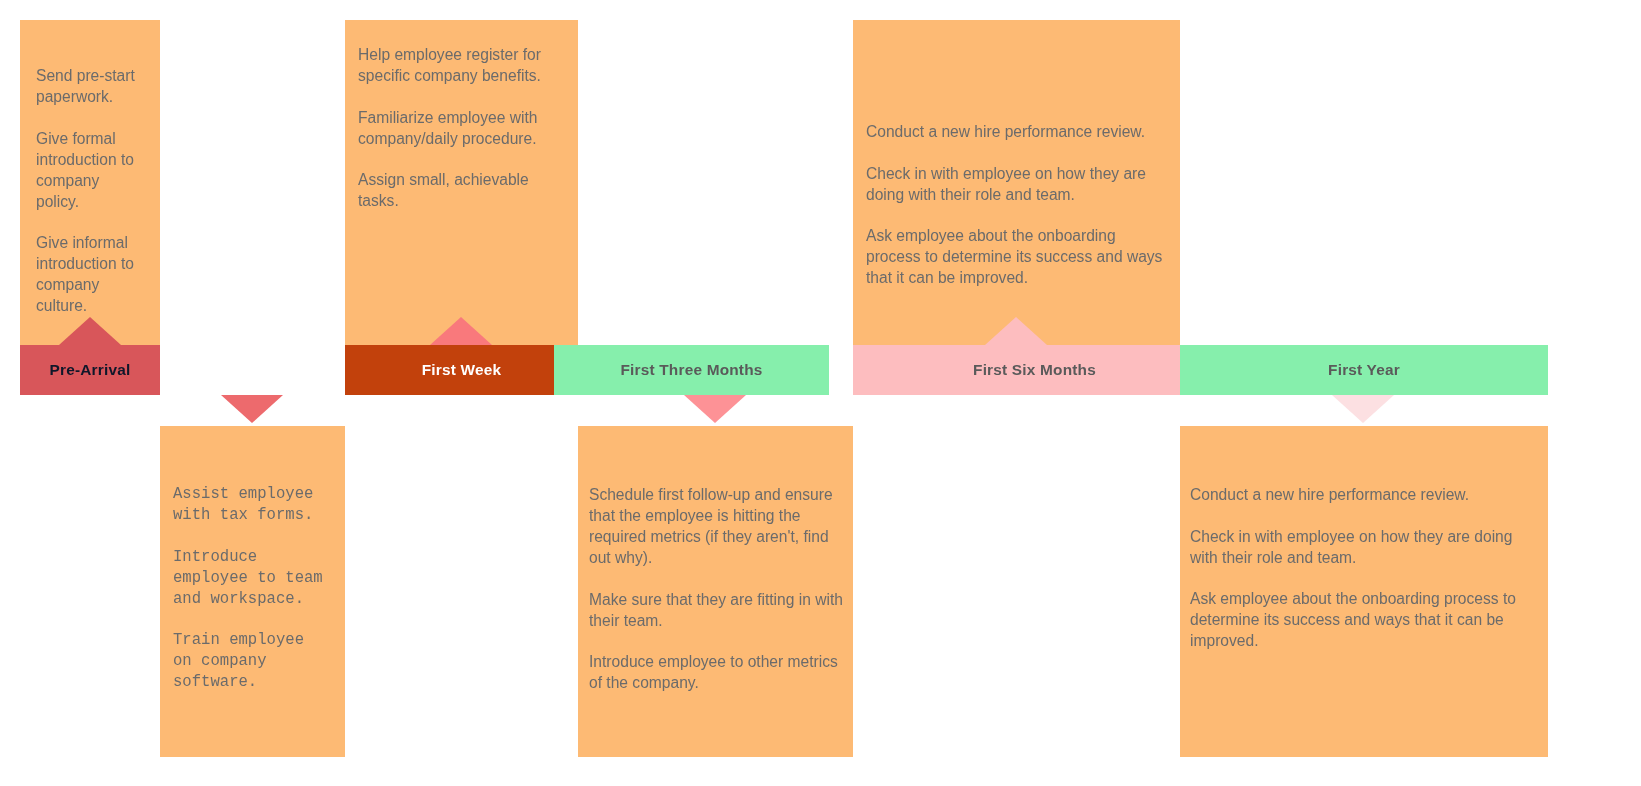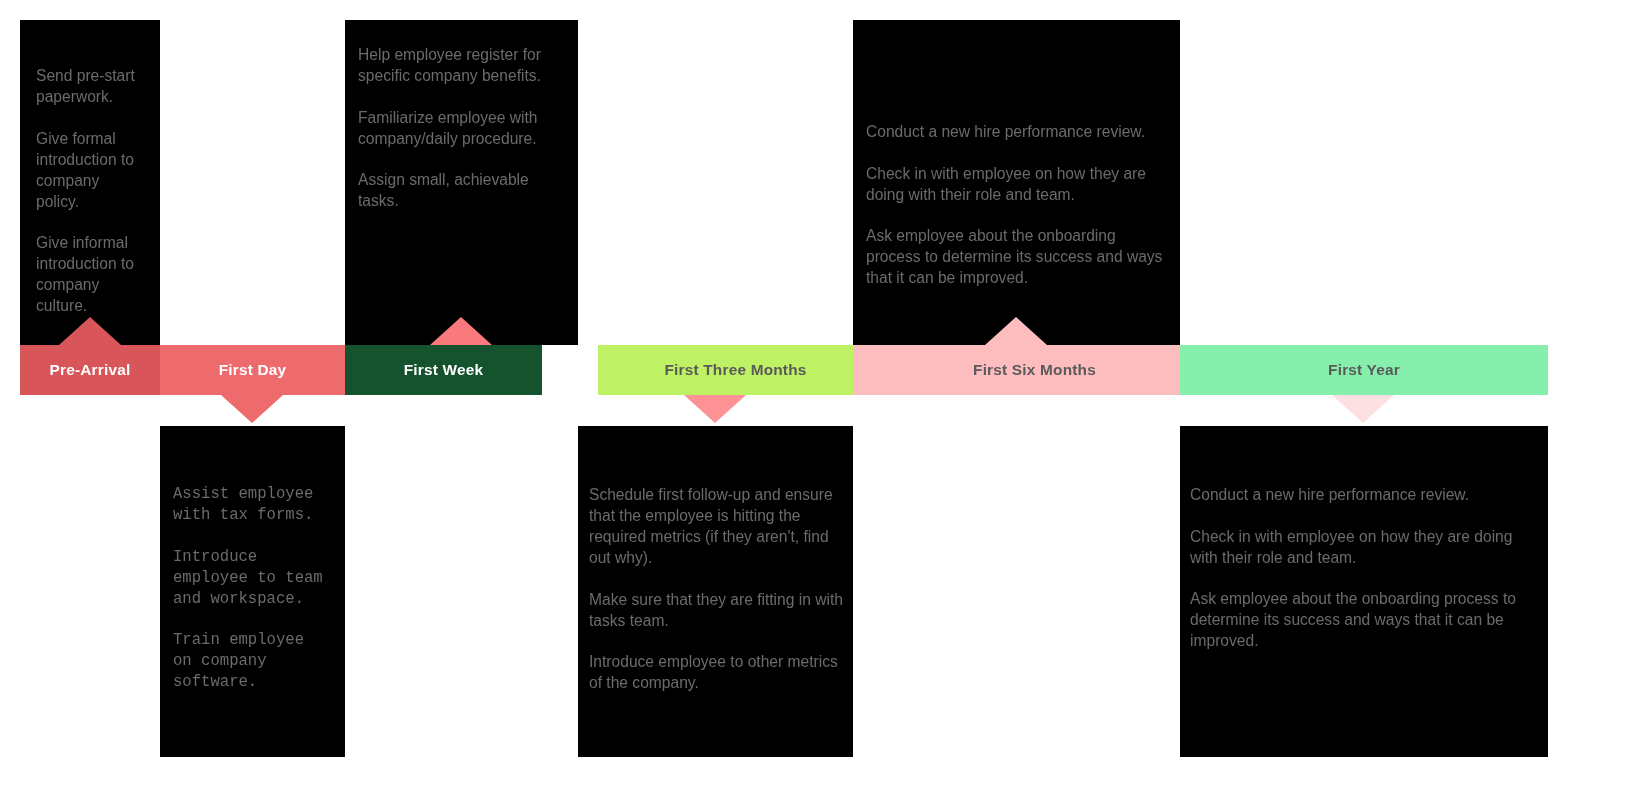--- a/index.html
+++ b/index.html
@@ -10,21 +10,21 @@
     overflow: hidden;
   }
   #timeline {
     position: relative;
     width: 1641px;
     height: 786px;
   }
   
   .panel {
     position: absolute;
-    background: #000000;
+    background: #fdba74;
   }
   .panel.above { top: 20px; }
   .panel.below { bottom: 29px; }
   .panel-inner {
     padding: 36px 0 0 0;
   }
   .panel.below .panel-inner { padding: 0; }
   .para {
     color: #6b6b6b;
     font-size: 15.6px;
@@ -90,21 +90,21 @@
     <div class="panel-inner" style="padding:24px 10px 0 13px;">
       <div class="para">Help employee register for specific company benefits.</div>
       <div class="para">Familiarize employee with company/daily procedure.</div>
       <div class="para">Assign small, achievable tasks.</div>
     </div>
   </div>
 
   <div class="panel below" style="left:578px; width:275px; height:331px;">
     <div class="panel-inner" style="padding:58px 6px 0 11px;">
       <div class="para">Schedule first follow-up and ensure that the employee is hitting the required metrics (if they aren't, find out why).</div>
-      <div class="para">Make sure that they are fitting in with tasks team.</div>
+      <div class="para">Make sure that they are fitting in with their team.</div>
       <div class="para">Introduce employee to other metrics of the company.</div>
     </div>
   </div>
 
   <div class="panel above" style="left:853px; width:327px; height:325px;">
     <div class="panel-inner" style="padding:101px 8px 0 13px;">
       <div class="para">Conduct a new hire performance review.</div>
       <div class="para">Check in with employee on how they are doing with their role and team.</div>
       <div class="para">Ask employee about the onboarding process to determine its success and ways that it can be improved.</div>
     </div>
@@ -120,29 +120,26 @@
 
   <div class="pointer up" style="left:59px;   border-bottom:28px solid #d8565a;"></div>
   <div class="pointer down" style="left:221px;  border-top:28px solid #ed6a6d;"></div>
   <div class="pointer up" style="left:430px;  border-bottom:28px solid #f9797c;"></div>
   <div class="pointer down" style="left:684px;  border-top:28px solid #fd9296;"></div>
   <div class="pointer up" style="left:985px;  border-bottom:28px solid #fdbdbf;"></div>
   <div class="pointer down" style="left:1332px; border-top:28px solid #fce0e2;"></div>
 
   <div id="bar">
     <div class="seg" style="left:0px; width:140px; background:#d8565a;">
-      <span class="seg-label" style="color:#ffffff;">Pre-Arrival</span>
+      <span class="seg-label" style="color:#0f172a;">Pre-Arrival</span>
     </div>
-    <div class="seg" style="left:140px; width:185px; background:#ed6a6d;">
-      <span class="seg-label" style="color:#ffffff;">First Day</span>
-    </div>
-    <div class="seg" style="left:325px; width:197px; background:#14532d;">
+    <div class="seg" style="left:325px; width:233px; background:#c2410c;">
       <span class="seg-label" style="color:#ffffff;">First Week</span>
     </div>
-    <div class="seg" style="left:578px; width:275px; background:#bef264;">
+    <div class="seg" style="left:534px; width:275px; background:#86efac;">
       <span class="seg-label" style="color:#5a5a5a;">First Three Months</span>
     </div>
     <div class="seg" style="left:833px; width:363px; background:#fdbdbf;">
       <span class="seg-label" style="color:#5a5a5a;">First Six Months</span>
     </div>
     <div class="seg" style="left:1160px; width:368px; background:#86efac;">
       <span class="seg-label" style="color:#5a5a5a;">First Year</span>
     </div>
   </div>
 

